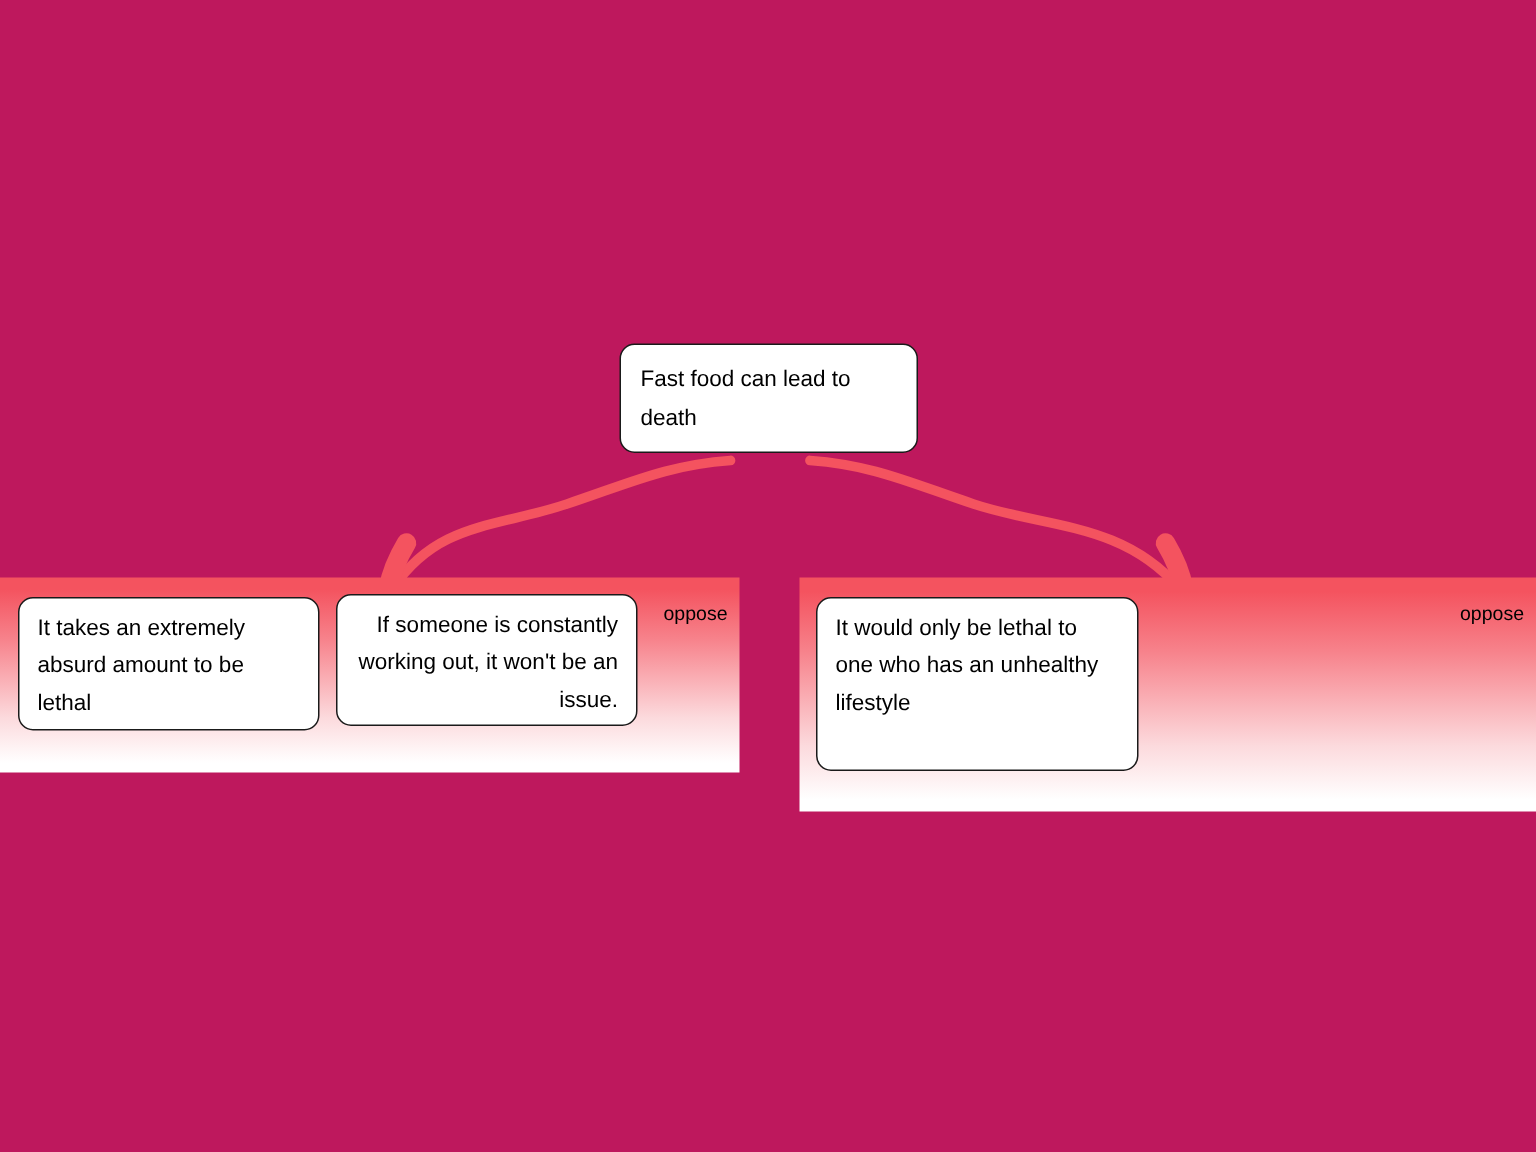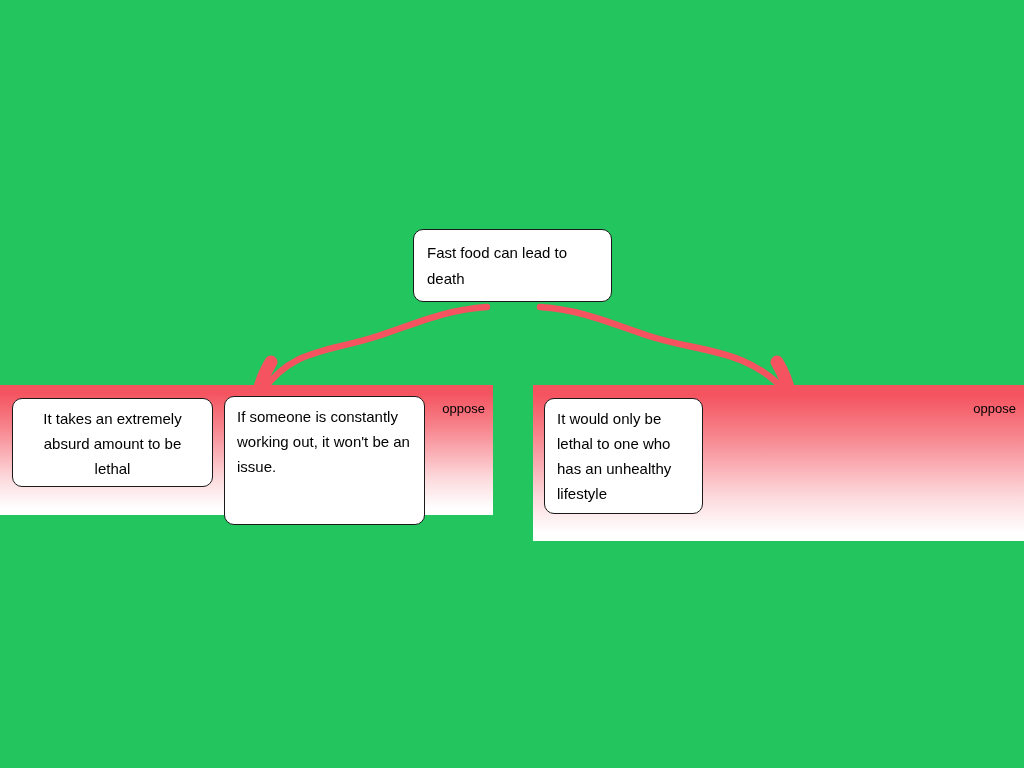--- a/index.html
+++ b/index.html
@@ -5,21 +5,21 @@
   html, body {
     margin: 0;
     padding: 0;
     background: #000000;
     font-family: "Liberation Sans", sans-serif;
   }
   .canvas {
     position: relative;
     width: 1024px;
     height: 768px;
-    background: #22c55e;
+    background: #be185d;
     overflow: hidden;
   }
   .connectors {
     position: absolute;
     left: 0;
     top: 0;
     width: 1024px;
     height: 768px;
     z-index: 1;
     pointer-events: none;
@@ -69,23 +69,23 @@
     position: absolute;
     box-sizing: border-box;
     background: #ffffff;
     border: 1px solid #1a1a1a;
     border-radius: 10px;
     padding: 7px 12px;
     font-size: 15px;
     line-height: 25px;
     color: #000000;
   }
-  .g1-n1 { left: 12px;  top: 13px; width: 201px; height: 89px; text-align: center;  }
-  .g1-n2 { left: 224px; top: 11px; width: 201px; height: 129px; }
-  .g2-n1 { left: 11px;  top: 13px; width: 159px; height: 116px; }
+  .g1-n1 { left: 12px;  top: 13px; width: 201px; height: 89px;  }
+  .g1-n2 { left: 224px; top: 11px; width: 201px; height: 88px; text-align: right; }
+  .g2-n1 { left: 11px;  top: 13px; width: 215px; height: 116px; }
   .g2-n2 { left: 222px; top: 11px; width: 199px; height: 145px; }
 </style>
 </head>
 <body>
 
 <div class="canvas">
 
   <svg class="connectors" viewBox="0 0 1024 768" xmlns="http://www.w3.org/2000/svg">
     <path d="M 487 307 C 445 310, 420 322, 378 336 C 330 352, 292 348, 262 392" fill="none" stroke="#f4535f" stroke-width="6.5" stroke-linecap="round"></path>
     <path d="M 271 362 C 265 372, 261 381, 259 392" fill="none" stroke="#f4535f" stroke-width="13" stroke-linecap="round"></path>

